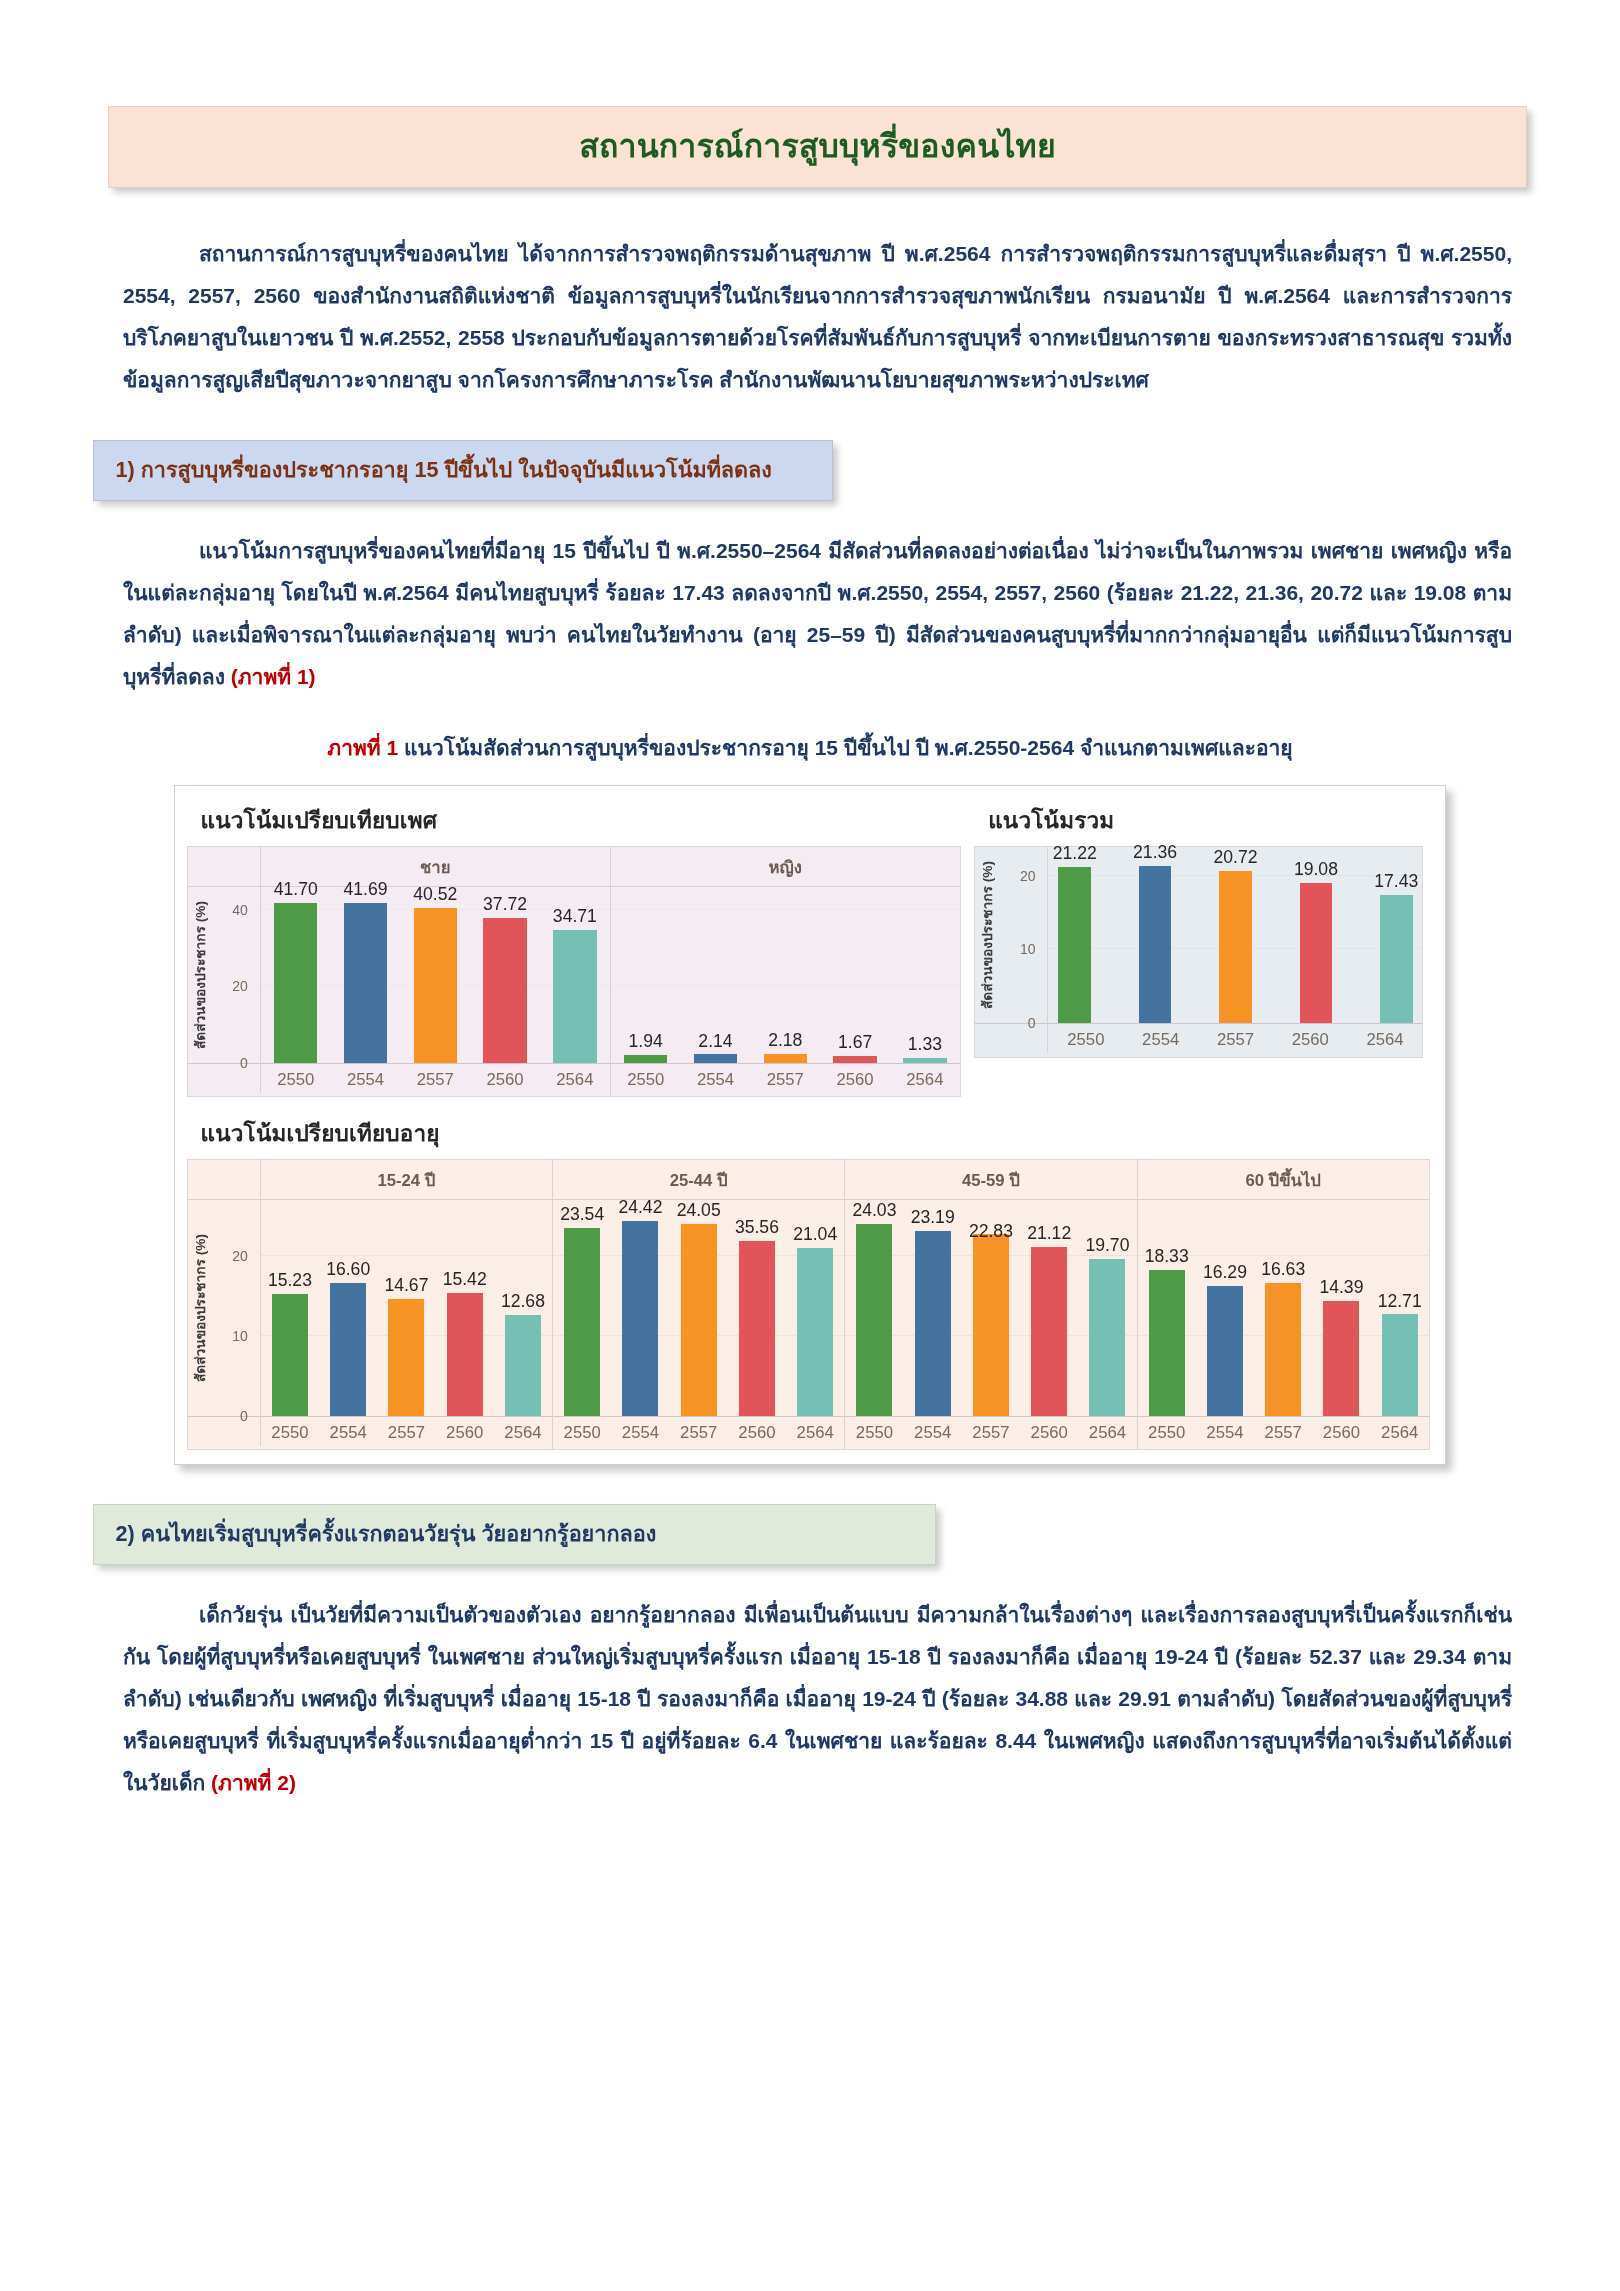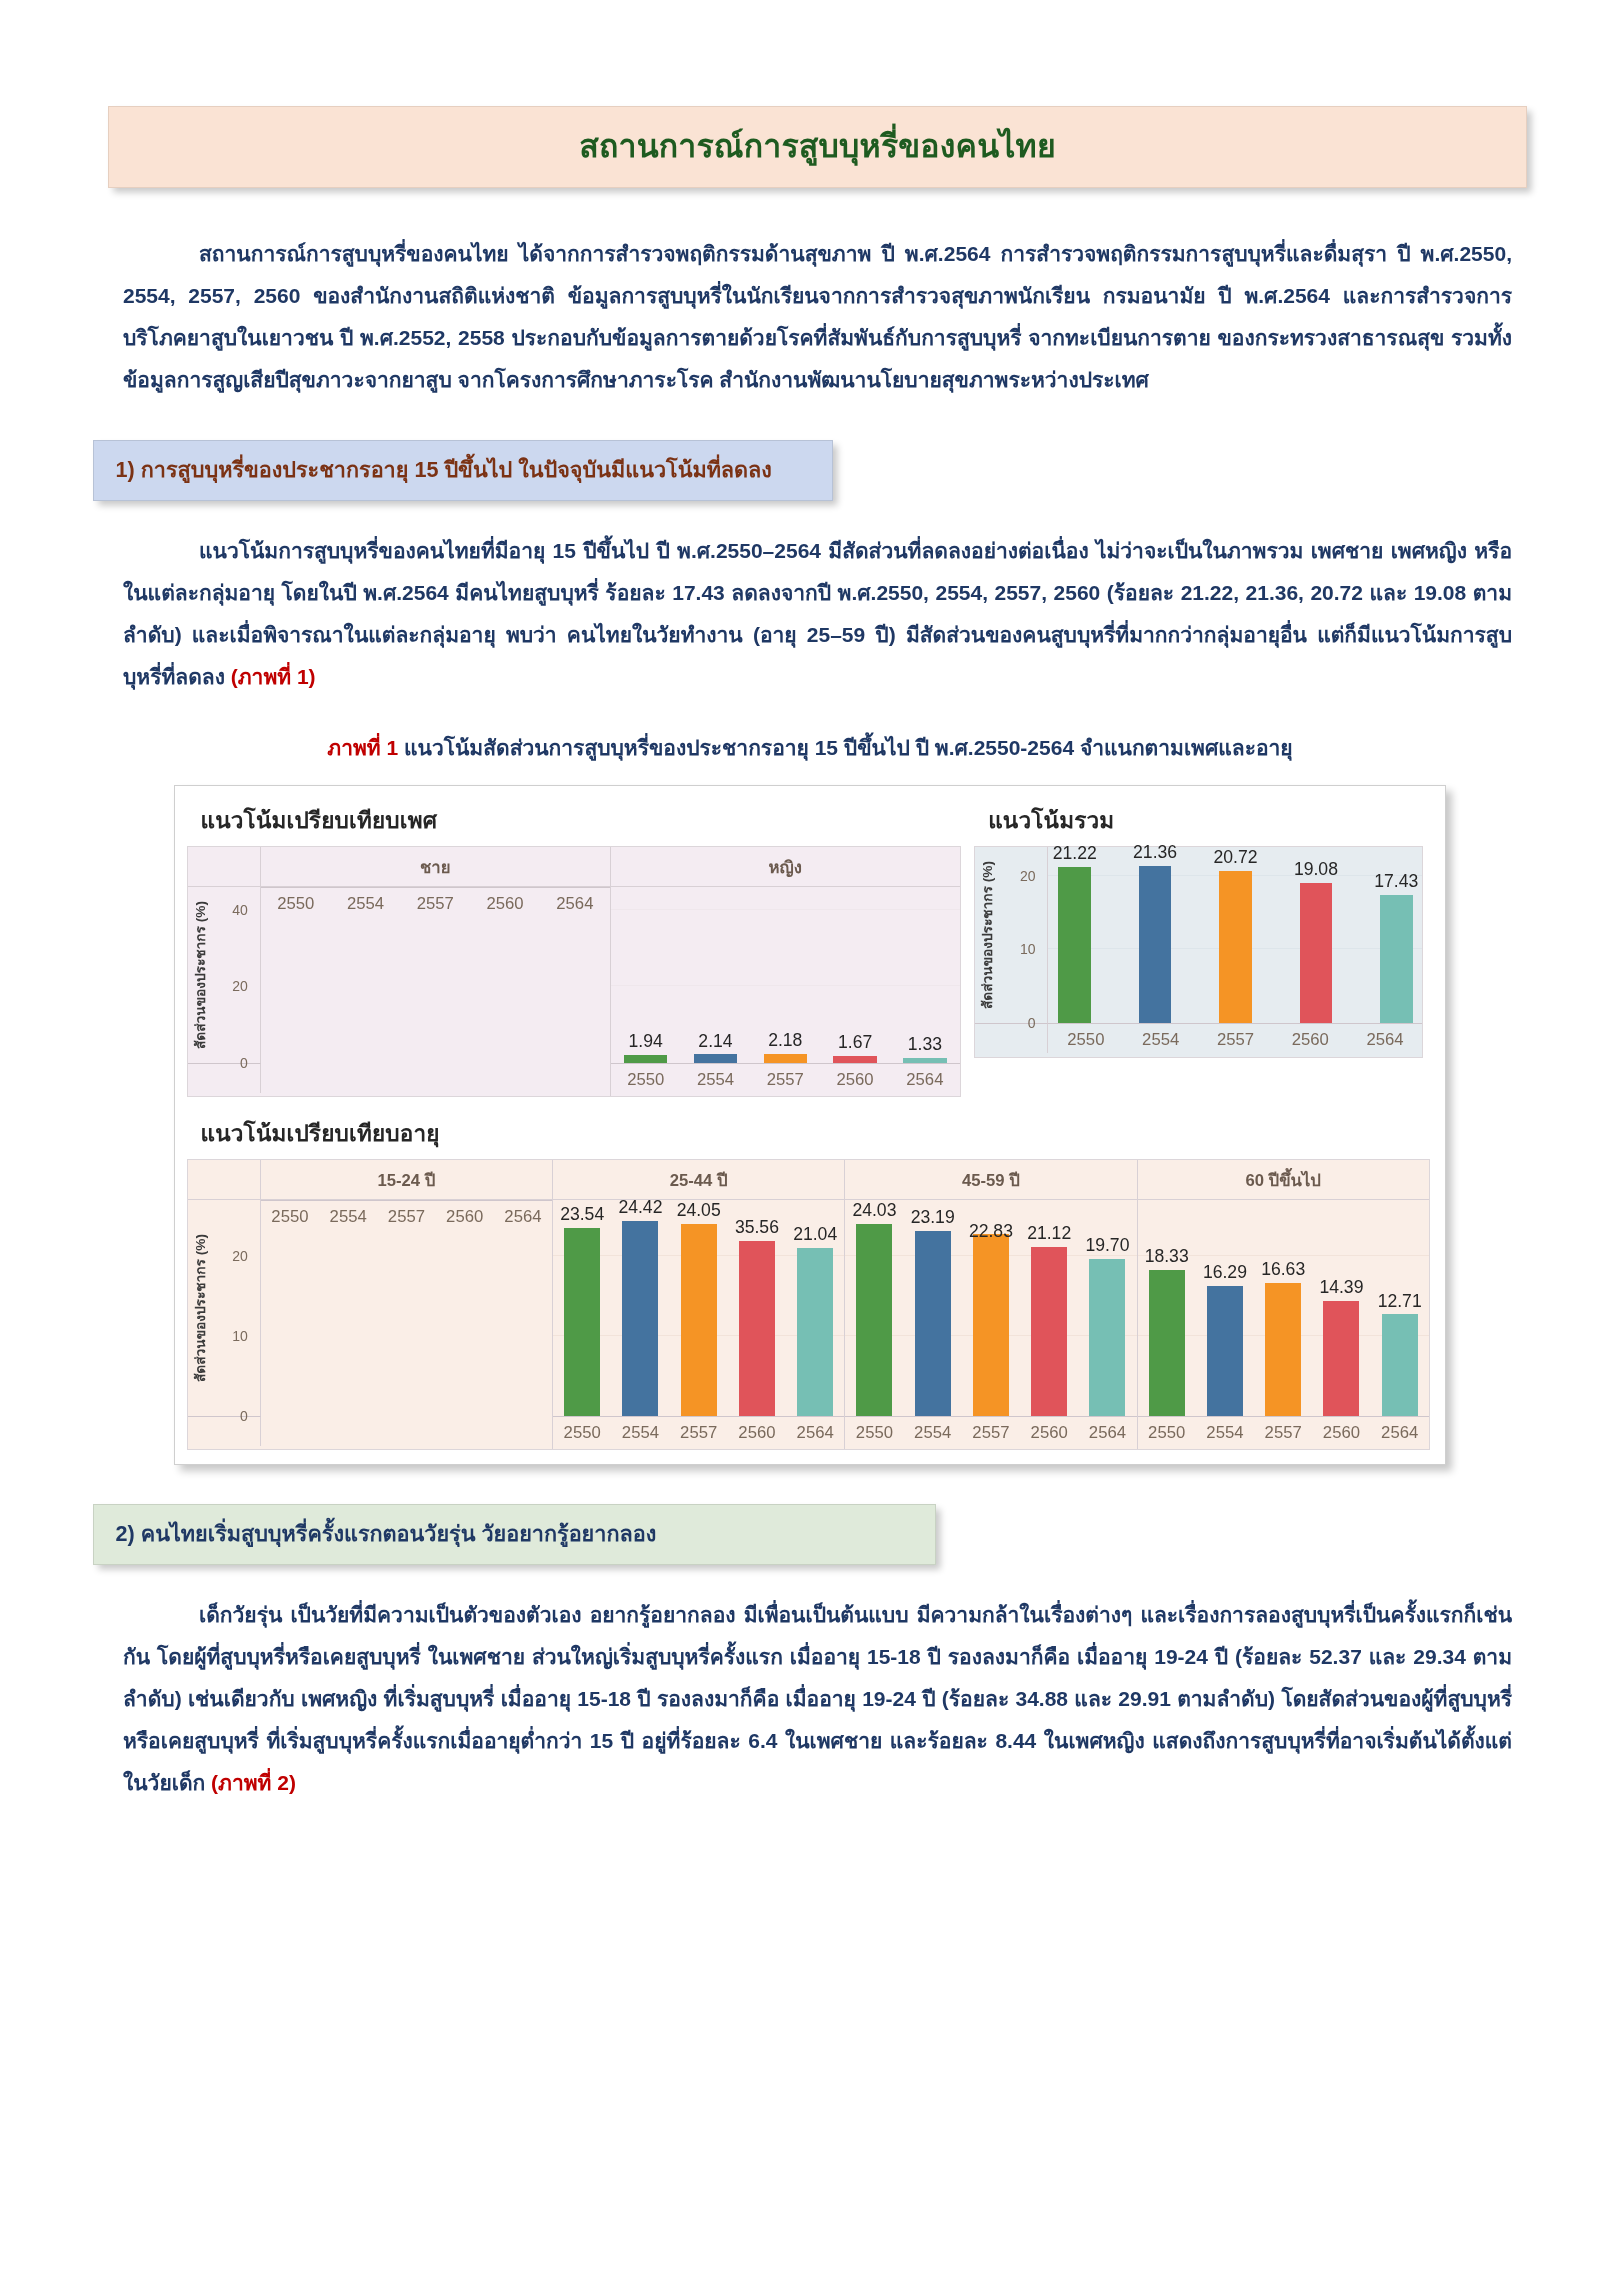--- a/index.html
+++ b/index.html
@@ -235,20 +235,44 @@
                     <div class="y-ticks" style="height: 176px;">
                       <div class="y-tick" style="bottom: 0px;">0</div>
                       <div class="y-tick" style="bottom: 77px;">20</div>
                       <div class="y-tick" style="bottom: 153px;">40</div>
                     </div>
                   </div>
                   <div style="height: 30px; border-top: 1px solid rgb(207, 198, 204); border-right: 1px solid rgb(216, 208, 213);"></div>
                 </div>
                 <div class="facets">
                   <div class="facet">
+                    <div class="bars" style="height: 176px;">
+                      <div class="gridline" style="bottom: 77px;"></div>
+                      <div class="gridline" style="bottom: 153px;"></div>
+                      <div class="bar-col">
+                        <div class="bar-val" style="bottom: 163px;">41.70</div>
+                        <div class="bar" style="height: 160px; background: rgb(79, 154, 71);"></div>
+                      </div>
+                      <div class="bar-col">
+                        <div class="bar-val" style="bottom: 163px;">41.69</div>
+                        <div class="bar" style="height: 160px; background: rgb(68, 115, 159);"></div>
+                      </div>
+                      <div class="bar-col">
+                        <div class="bar-val" style="bottom: 158px;">40.52</div>
+                        <div class="bar" style="height: 155px; background: rgb(245, 148, 37);"></div>
+                      </div>
+                      <div class="bar-col">
+                        <div class="bar-val" style="bottom: 148px;">37.72</div>
+                        <div class="bar" style="height: 145px; background: rgb(224, 84, 90);"></div>
+                      </div>
+                      <div class="bar-col">
+                        <div class="bar-val" style="bottom: 136px;">34.71</div>
+                        <div class="bar" style="height: 133px; background: rgb(118, 191, 180);"></div>
+                      </div>
+                    </div>
                     <div class="x-axis">
                       <div class="x-tick">2550</div>
                       <div class="x-tick">2554</div>
                       <div class="x-tick">2557</div>
                       <div class="x-tick">2560</div>
                       <div class="x-tick">2564</div>
                     </div>
                   </div>
                   <div class="facet">
                     <div class="bars" style="height: 176px;">
@@ -363,20 +387,44 @@
                     <div class="y-ticks" style="height: 216px;">
                       <div class="y-tick" style="bottom: 0px;">0</div>
                       <div class="y-tick" style="bottom: 80px;">10</div>
                       <div class="y-tick" style="bottom: 160px;">20</div>
                     </div>
                   </div>
                   <div style="height: 30px; border-top: 1px solid rgb(207, 198, 204); border-right: 1px solid rgb(216, 208, 213);"></div>
                 </div>
                 <div class="facets">
                   <div class="facet">
+                    <div class="bars" style="height: 216px;">
+                      <div class="gridline" style="bottom: 80px;"></div>
+                      <div class="gridline" style="bottom: 160px;"></div>
+                      <div class="bar-col">
+                        <div class="bar-val" style="bottom: 125px;">15.23</div>
+                        <div class="bar" style="height: 122px; background: rgb(79, 154, 71);"></div>
+                      </div>
+                      <div class="bar-col">
+                        <div class="bar-val" style="bottom: 136px;">16.60</div>
+                        <div class="bar" style="height: 133px; background: rgb(68, 115, 159);"></div>
+                      </div>
+                      <div class="bar-col">
+                        <div class="bar-val" style="bottom: 120px;">14.67</div>
+                        <div class="bar" style="height: 117px; background: rgb(245, 148, 37);"></div>
+                      </div>
+                      <div class="bar-col">
+                        <div class="bar-val" style="bottom: 126px;">15.42</div>
+                        <div class="bar" style="height: 123px; background: rgb(224, 84, 90);"></div>
+                      </div>
+                      <div class="bar-col">
+                        <div class="bar-val" style="bottom: 104px;">12.68</div>
+                        <div class="bar" style="height: 101px; background: rgb(118, 191, 180);"></div>
+                      </div>
+                    </div>
                     <div class="x-axis">
                       <div class="x-tick">2550</div>
                       <div class="x-tick">2554</div>
                       <div class="x-tick">2557</div>
                       <div class="x-tick">2560</div>
                       <div class="x-tick">2564</div>
                     </div>
                   </div>
                   <div class="facet">
                     <div class="bars" style="height: 216px;">

